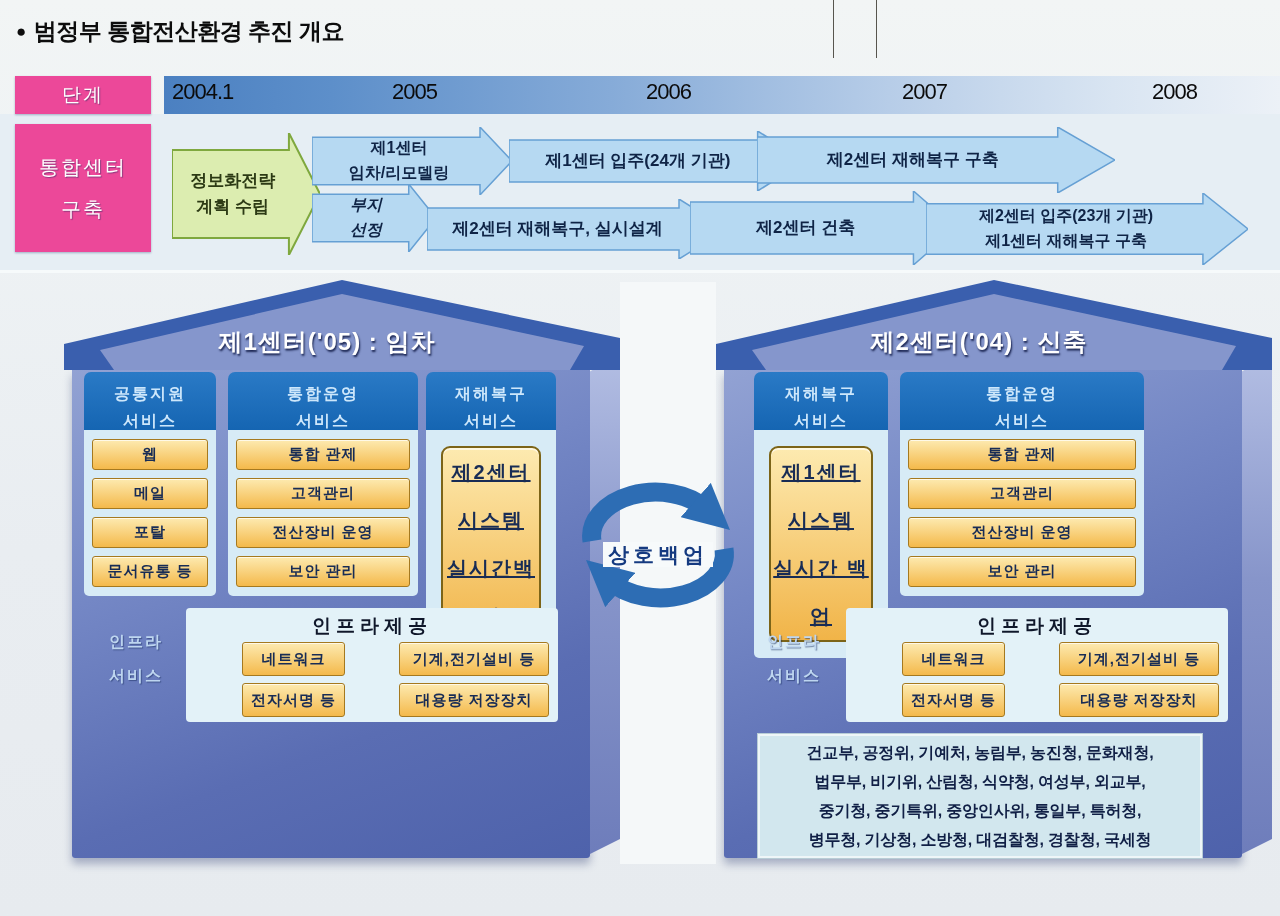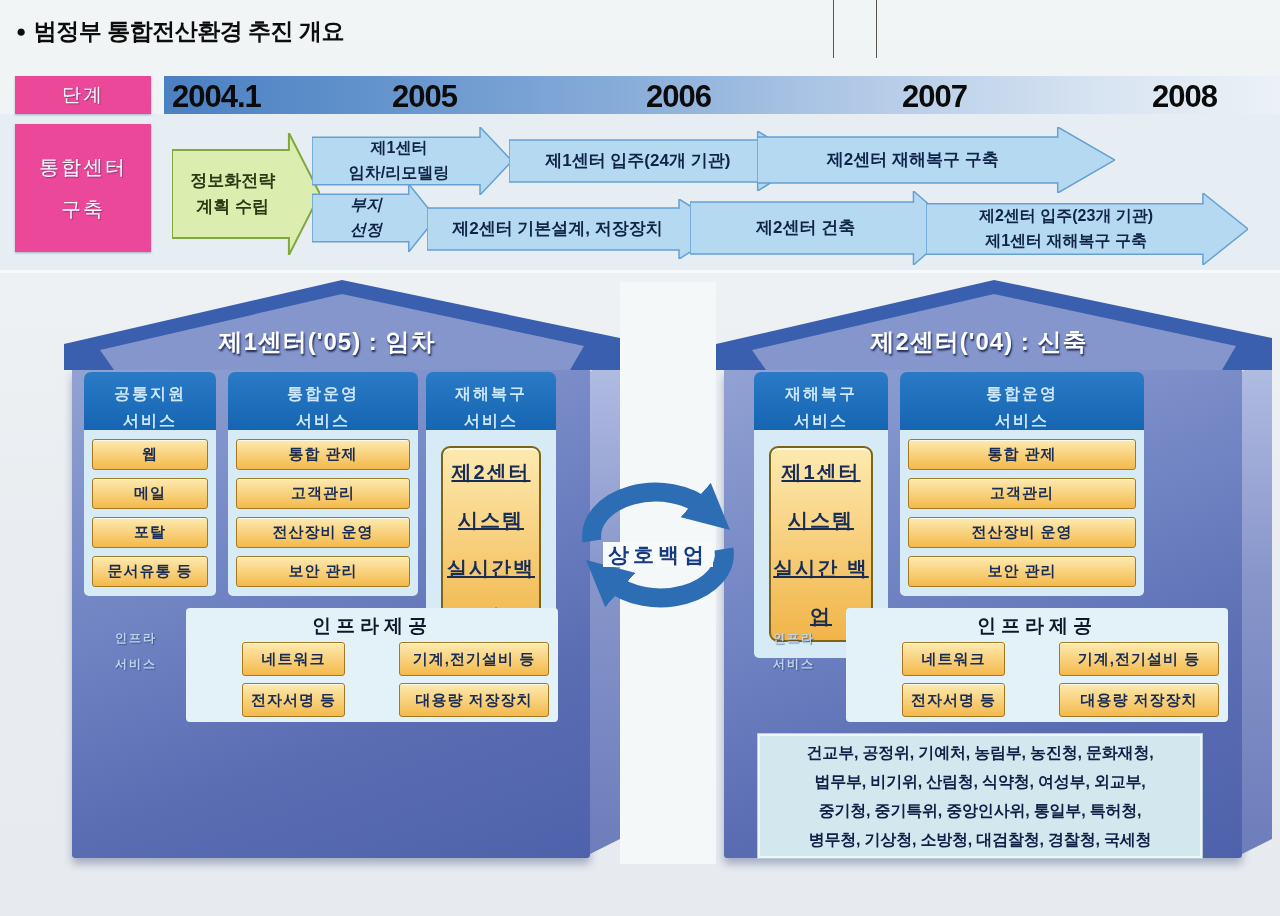--- a/index.html
+++ b/index.html
@@ -17,21 +17,21 @@
 
   
   .vline{top:0;width:1px;height:58px;background:#57554e;}
 
   
   .blue-label{background:#ec4899;color:#ffffff;display:flex;align-items:center;justify-content:center;text-align:center;box-shadow:0 1px 2px rgba(30,60,110,.35);text-shadow:1px 1px 1px rgba(20,40,90,.45);}
   .stage-label{left:15px;top:76px;width:136px;height:38px;font-size:19px;letter-spacing:2px;}
   .center-label{left:15px;top:124px;width:136px;height:128px;font-size:20px;line-height:2.1;letter-spacing:2px;}
   .year-bar{left:164px;top:76px;width:1116px;height:38px;
     background:linear-gradient(to right,#4b80c1 0%,#5d8fca 15%,#86abd8 40%,#b7cde8 65%,#d9e5f2 85%,#ecf1f7 100%);}
-  .year{position:absolute;top:3px;font-size:31px;font-weight:bold;color:#0b0b0b;letter-spacing:-1px;}
+  .year{position:absolute;top:3px;font-size:22px;font-weight:normal;color:#0b0b0b;letter-spacing:-1px;}
   .arrow-band{left:0;top:114px;width:1280px;height:156px;background:#e6eef4;border-bottom:3px solid #f6fafb;}
 
   .arrow{position:absolute;}
   .arrow svg{position:absolute;inset:0;width:100%;height:100%;}
   .arrow .txt{position:absolute;left:0;top:0;bottom:0;right:13%;display:flex;align-items:center;justify-content:center;
     text-align:center;font-weight:bold;color:#0f2446;font-size:16px;line-height:1.55;}
   .arrow.green .txt{color:#2c3a14;font-size:17px;font-weight:bold;right:18%;}
 
   
   .building{position:absolute;width:556px;height:590px;}
@@ -49,21 +49,21 @@
   .svc-head{height:58px;background:linear-gradient(#2a7ac6,#1565b2);border-radius:7px 7px 0 0;color:#cde7fb;
     font-size:16px;font-weight:bold;text-align:center;line-height:1.7;padding-top:8px;letter-spacing:2px;box-sizing:border-box;}
   .svc-body{flex:1;background:#d7ebf6;border-radius:0 0 5px 5px;display:flex;flex-direction:column;gap:8px;padding:9px 8px;box-sizing:border-box;}
   .obox{height:29px;background:linear-gradient(#fdeab0,#f4b94b);border:1px solid #a5791f;border-radius:3px;
     box-shadow:inset 0 1px 0 rgba(255,255,255,.7);display:flex;align-items:center;justify-content:center;
     font-size:15px;font-weight:bold;color:#182c55;letter-spacing:1px;}
   .bigbox{flex:1;margin:7px;background:linear-gradient(#fdeab0,#f1b448);border:2px solid #7c6418;border-radius:9px;
     display:flex;align-items:center;justify-content:center;text-align:center;font-size:20px;font-weight:bold;color:#182c55;
     line-height:2.4;letter-spacing:2px;box-shadow:inset 0 2px 0 rgba(255,255,255,.6);text-decoration:underline;}
 
-  .infra-label{position:absolute;font-size:12px;font-weight:bold;color:#bed6f0;text-align:center;line-height:2.15;letter-spacing:2px;text-shadow:1px 1px 1px rgba(20,40,90,.5);}
+  .infra-label{position:absolute;font-size:16px;font-weight:bold;color:#bed6f0;text-align:center;line-height:2.15;letter-spacing:2px;text-shadow:1px 1px 1px rgba(20,40,90,.5);font-family:Liberation Mono, monospace;}
   .infra-panel{position:absolute;background:#e3f2f8;border-radius:4px;padding:5px 9px 9px;box-sizing:border-box;}
   .infra-title{text-align:center;font-size:19px;font-weight:bold;color:#0f172a;letter-spacing:5px;height:29px;}
   .infra-grid{display:grid;grid-template-columns:150px 1fr;gap:7px;}
   .infra-grid .obox{height:32px;margin-left:47px;}
 
   .agency-panel{position:absolute;background:#d2e7ee;border:2px solid #eef6f8;display:flex;align-items:center;justify-content:center;
     box-shadow:0 0 0 1px #b8cdd6;}
   .agency-text{font-size:16px;font-weight:bold;color:#101f45;line-height:1.82;text-align:center;letter-spacing:-0.2px;}
 
   
@@ -129,21 +129,21 @@
   <svg viewBox="0 0 100 100" preserveAspectRatio="none">
     <polygon points="0,15 78,15 78,0 100,50 78,100 78,85 0,85" fill="#b6d9f2" stroke="#66a0d4" stroke-width="1.5" vector-effect="non-scaling-stroke"></polygon>
   </svg>
   <div class="txt pre">부지
 선정</div>
 </div>
 <div class="arrow" style="left:427px;top:199px;width:300px;height:60px;">
   <svg viewBox="0 0 100 100" preserveAspectRatio="none">
     <polygon points="0,15 84,15 84,0 100,50 84,100 84,85 0,85" fill="#b6d9f2" stroke="#66a0d4" stroke-width="1.5" vector-effect="non-scaling-stroke"></polygon>
   </svg>
-  <div class="txt pre" style="font-size:17px">제2센터 기본설계, 저장장치</div>
+  <div class="txt pre" style="font-size:17px">제2센터 재해복구, 실시설계</div>
 </div>
 <div class="arrow" style="left:690px;top:191px;width:266px;height:74px;">
   <svg viewBox="0 0 100 100" preserveAspectRatio="none">
     <polygon points="0,15 84,15 84,0 100,50 84,100 84,85 0,85" fill="#b6d9f2" stroke="#66a0d4" stroke-width="1.5" vector-effect="non-scaling-stroke"></polygon>
   </svg>
   <div class="txt pre" style="font-size:17px">제2센터 건축</div>
 </div>
 <div class="arrow" style="left:926px;top:193px;width:322px;height:72px;">
   <svg viewBox="0 0 100 100" preserveAspectRatio="none">
     <polygon points="0,15 86,15 86,0 100,50 86,100 86,85 0,85" fill="#b6d9f2" stroke="#66a0d4" stroke-width="1.5" vector-effect="non-scaling-stroke"></polygon>

